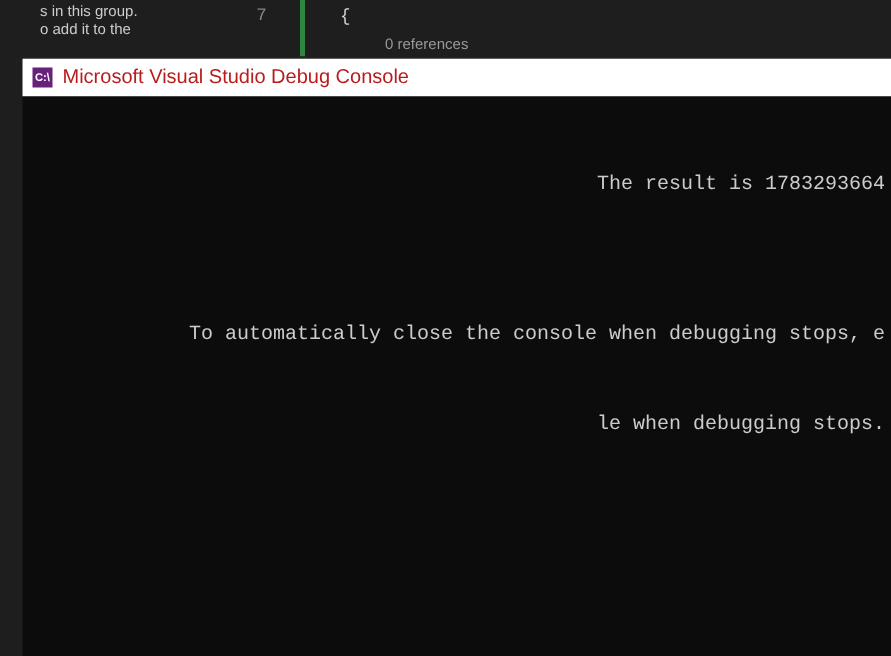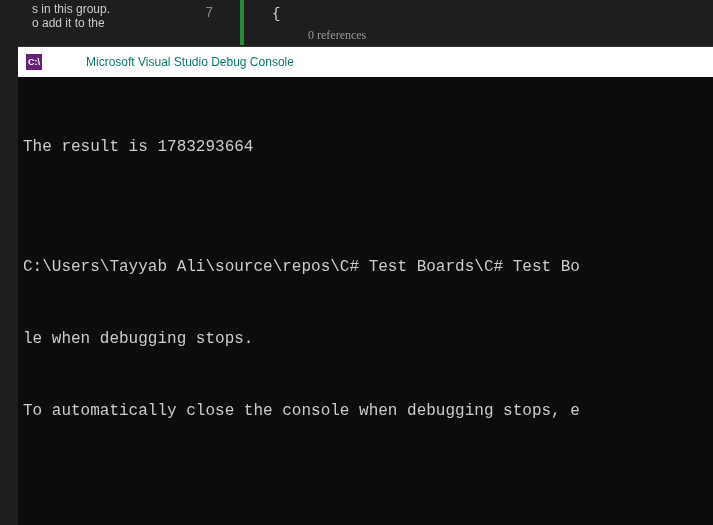--- a/index.html
+++ b/index.html
@@ -54,21 +54,21 @@
       left: 272px;
       color: #d4d4d4;
       font-size: 14px;
     }
     .references-text {
       position: absolute;
       top: 28px;
       left: 308px;
       color: #999;
       font-size: 12px;
-      font-family: Liberation Serif, serif;
+      font-family: Liberation Sans, sans-serif;
     }
     .console-window {
       position: absolute;
       top: 46px;
       left: 18px;
       width: 695px;
       height: 479px;
       background: #0c0c0c;
       border-top: 1px solid #333;
     }
@@ -86,36 +86,36 @@
       background: #68217a;
       display: flex;
       align-items: center;
       justify-content: center;
       color: white;
       font-size: 9px;
       font-family: 'Segoe UI', sans-serif;
       font-weight: bold;
     }
     .window-title {
-      color: #0f766e;
-      font-size: 12px;
+      color: #b91c1c;
+      font-size: 16px;
       font-family: 'Segoe UI', sans-serif;
-      margin-left: 36px;
     }
     .console-body {
       padding: 10px 5px;
       color: #cccccc;
       font-size: 16px;
       line-height: 1.5;
       font-family: Consolas, 'Courier New', monospace;
       white-space: pre-wrap;
       word-break: break-all;
     }
     .console-line {
       display: block;
+      text-align: right;
     }
   </style>
 </head>
 <body>
 
 <div class="background-editor">
   <div class="editor-top-text">
     <div>s in this group.</div>
     <div>o add it to the</div>
   </div>
@@ -128,18 +128,17 @@
 <div class="console-window">
   <div class="title-bar">
     <div class="window-icon">
       <span>C:\</span>
     </div>
     <span class="window-title">Microsoft Visual Studio Debug Console</span>
   </div>
   <div class="console-body">
     <span class="console-line">The result is 1783293664</span>
     <span class="console-line"></span>
-    <span class="console-line">C:\Users\Tayyab Ali\source\repos\C# Test Boards\C# Test Bo</span>
+    <span class="console-line">To automatically close the console when debugging stops, e</span>
     <span class="console-line">le when debugging stops.</span>
-    <span class="console-line">To automatically close the console when debugging stops, e</span>
     
   </div>
 </div>
 
 </body></html>

